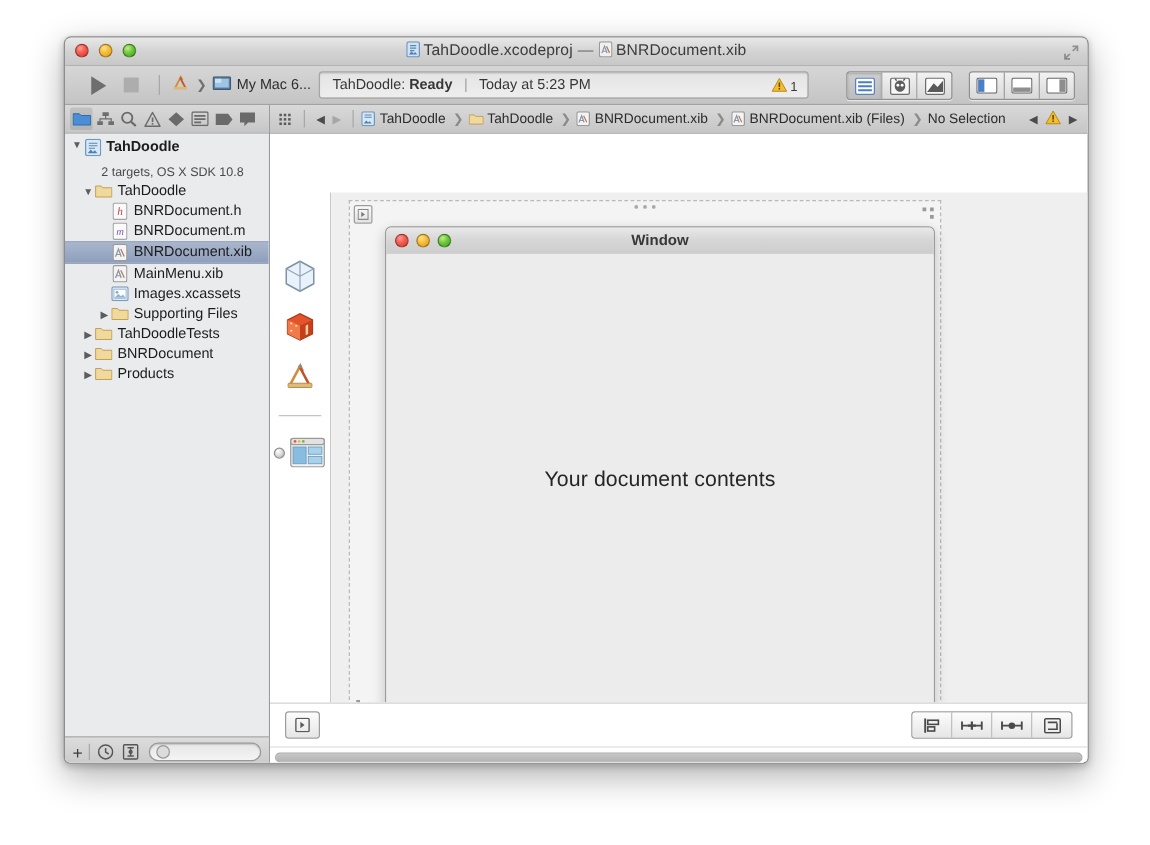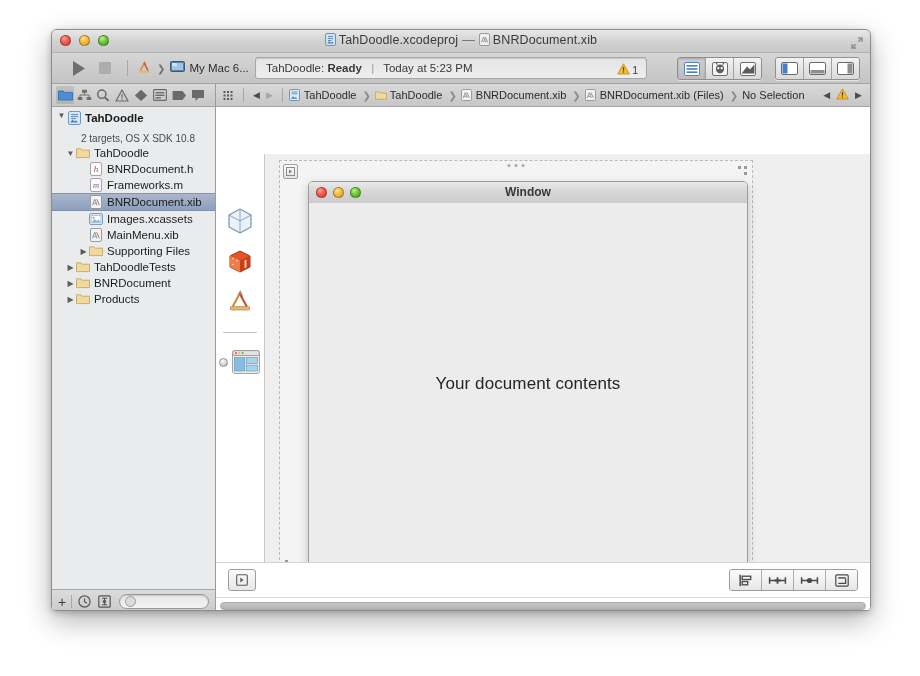--- a/index.html
+++ b/index.html
@@ -675,60 +675,60 @@
           </div>
 
           <div class="row ind2">
             <span class="tw empty">▶</span>
             <span class="ricon">
               <svg width="12" height="14" viewBox="0 0 12 14">
                 <rect x="0.5" y="0.5" width="11" height="13" rx="1.5" fill="#fafafa" stroke="#a5a5a5"></rect>
                 <text x="6" y="10.2" font-family="Liberation Serif, serif" font-size="8.5" fill="#8a57b5" text-anchor="middle" font-style="italic">m</text>
               </svg>
             </span>
-            <span class="rlabel">Frameworks.m</span>
+            <span class="rlabel">BNRDocument.m</span>
           </div>
 
           <div class="row ind2 sel">
             <span class="tw empty">▶</span>
             <span class="ricon">
               <svg width="12" height="14" viewBox="0 0 12 14">
                 <rect x="0.5" y="0.5" width="11" height="13" rx="1.5" fill="#f4f4f4" stroke="#9a9a9a"></rect>
                 <path d="M2.4 10.4 L4.8 4.2 L7 10.4" stroke="#8796a4" stroke-width="1" fill="none"></path>
                 <path d="M3.2 8.6 L6.2 8.6" stroke="#8796a4" stroke-width="0.9"></path>
                 <path d="M6.6 4.2 L9.4 10.2" stroke="#b5765f" stroke-width="1" fill="none"></path>
               </svg>
             </span>
             <span class="rlabel">BNRDocument.xib</span>
           </div>
 
           <div class="row ind2">
             <span class="tw empty">▶</span>
             <span class="ricon">
+              <svg width="12" height="14" viewBox="0 0 12 14">
+                <rect x="0.5" y="0.5" width="11" height="13" rx="1.5" fill="#f4f4f4" stroke="#9a9a9a"></rect>
+                <path d="M2.4 10.4 L4.8 4.2 L7 10.4" stroke="#8796a4" stroke-width="1" fill="none"></path>
+                <path d="M3.2 8.6 L6.2 8.6" stroke="#8796a4" stroke-width="0.9"></path>
+                <path d="M6.6 4.2 L9.4 10.2" stroke="#b5765f" stroke-width="1" fill="none"></path>
+              </svg>
+            </span>
+            <span class="rlabel">MainMenu.xib</span>
+          </div>
+
+          <div class="row ind2">
+            <span class="tw empty">▶</span>
+            <span class="ricon">
               <svg width="14" height="12" viewBox="0 0 14 12">
                 <rect x="0.5" y="0.5" width="13" height="11" rx="1.5" fill="#dce9f5" stroke="#7f9cb8"></rect>
                 <rect x="2.2" y="2.4" width="9.6" height="7.2" fill="#ffffff" stroke="#9ab4cc" stroke-width="0.7"></rect>
                 <circle cx="4.6" cy="4.8" r="1.1" fill="#7fa8cd"></circle>
                 <path d="M2.6 9.2 L5.6 6 L7.8 8 L9.4 6.6 L11.4 9.2 Z" fill="#8fb6d8"></path>
               </svg>
             </span>
             <span class="rlabel">Images.xcassets</span>
-          </div>
-
-          <div class="row ind2">
-            <span class="tw empty">▶</span>
-            <span class="ricon">
-              <svg width="12" height="14" viewBox="0 0 12 14">
-                <rect x="0.5" y="0.5" width="11" height="13" rx="1.5" fill="#f4f4f4" stroke="#9a9a9a"></rect>
-                <path d="M2.4 10.4 L4.8 4.2 L7 10.4" stroke="#8796a4" stroke-width="1" fill="none"></path>
-                <path d="M3.2 8.6 L6.2 8.6" stroke="#8796a4" stroke-width="0.9"></path>
-                <path d="M6.6 4.2 L9.4 10.2" stroke="#b5765f" stroke-width="1" fill="none"></path>
-              </svg>
-            </span>
-            <span class="rlabel">MainMenu.xib</span>
           </div>
 
           <div class="row ind2">
             <span class="tw">▶</span>
             <span class="ricon">
               <svg width="14" height="12" viewBox="0 0 14 12">
                 <path d="M0.5 1.8 L5 1.8 L6.2 3.2 L13.5 3.2 L13.5 10.6 L0.5 10.6 Z" fill="#f0d99a" stroke="#bfa05c" stroke-width="0.8"></path>
               </svg>
             </span>
             <span class="rlabel">Supporting Files</span>

